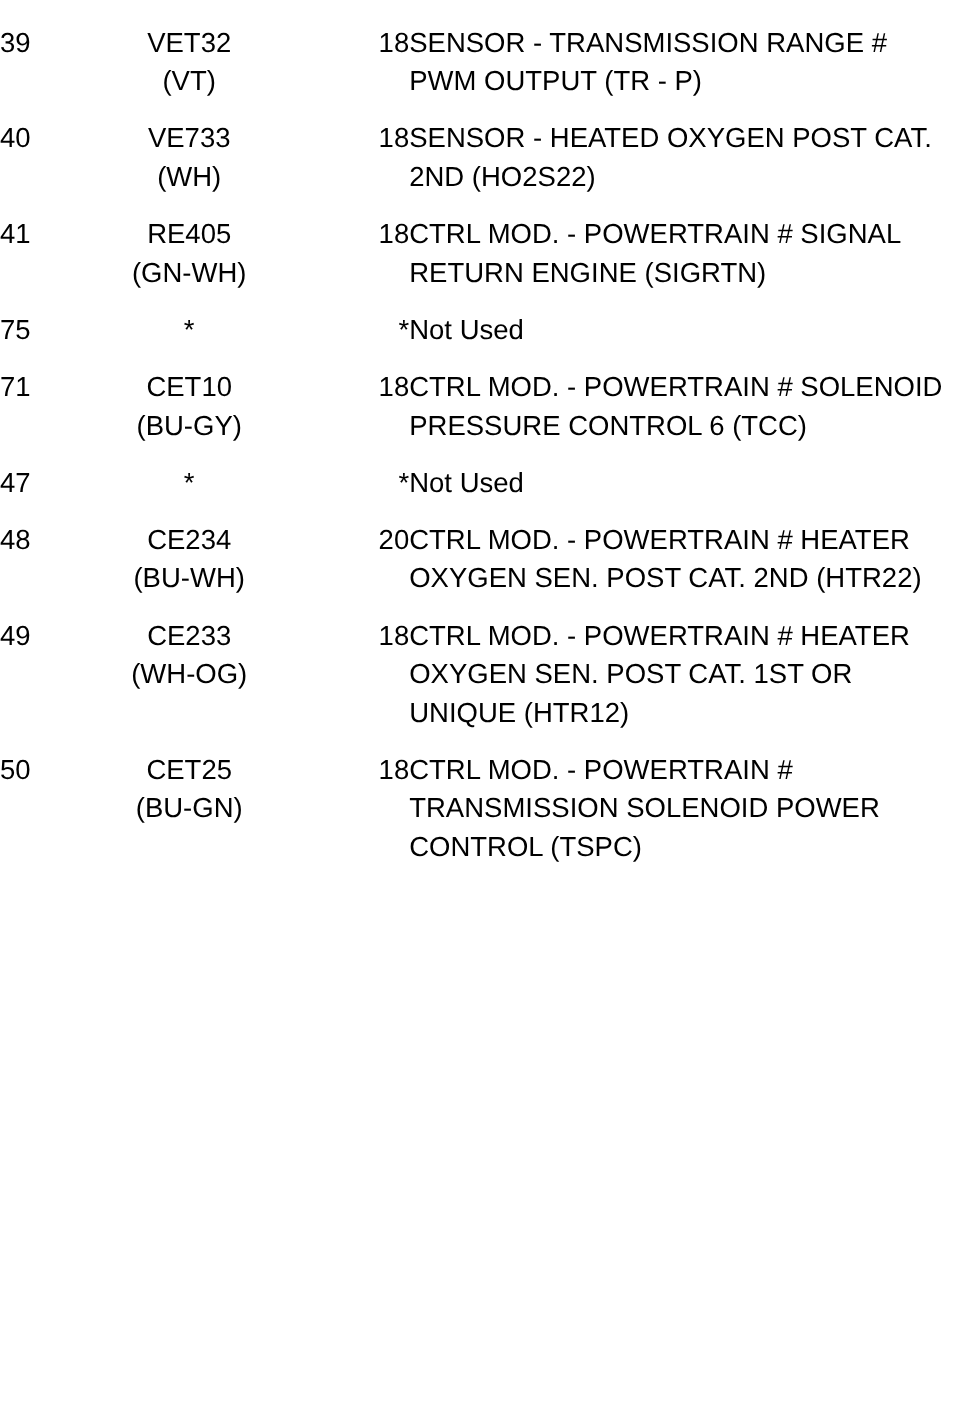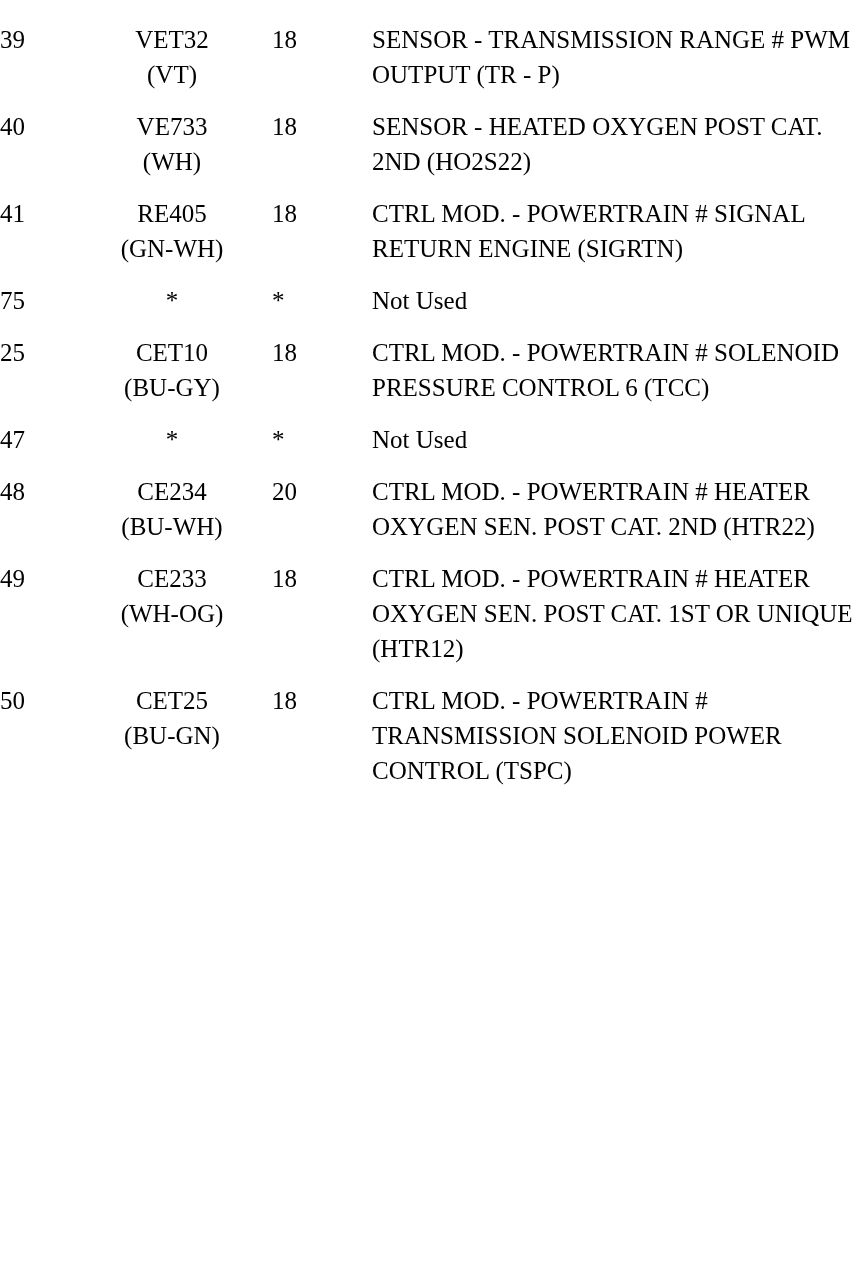--- a/index.html
+++ b/index.html
@@ -18,21 +18,20 @@
     position: relative;
     width: 868px;
     height: 1288px;
     box-sizing: border-box;
     padding: 22px 0 0 0;
   }
   table.pinout {
     border-collapse: collapse;
     width: 868px;
     table-layout: fixed;
-    font-family: Liberation Serif, serif;
   }
   table.pinout col.c-num   { width: 72px; }
   table.pinout col.c-cav   { width: 200px; }
   table.pinout col.c-gauge { width: 100px; }
   table.pinout col.c-desc  { width: 496px; }
 
   table.pinout td {
     vertical-align: top;
     font-size: 25px;
     line-height: 35px;
@@ -42,21 +41,21 @@
   td.num {
     text-align: left;
     padding-left: 22px;
   }
   td.cav {
     text-align: center;
     white-space: pre-line;
     margin-top: 44px;
   }
   td.gauge {
-    text-align: left;
+    text-align: right;
   }
   td.desc {
     text-align: left;
     padding-left: 2px;
     padding-right: 10px;
     margin-top: 16px;
   }
   .star {
     font-size: 25px;
     line-height: 35px;
@@ -95,21 +94,21 @@
         <td class="gauge">18</td>
         <td class="desc">CTRL MOD. - POWERTRAIN # SIGNAL RETURN ENGINE (SIGRTN)</td>
       </tr>
       <tr>
         <td class="num">75</td>
         <td class="cav star">*</td>
         <td class="gauge star">*</td>
         <td class="desc">Not Used</td>
       </tr>
       <tr>
-        <td class="num">25</td>
+        <td class="num">71</td>
         <td class="cav">CET10
 (BU-GY)</td>
         <td class="gauge">18</td>
         <td class="desc">CTRL MOD. - POWERTRAIN # SOLENOID PRESSURE CONTROL 6 (TCC)</td>
       </tr>
       <tr>
         <td class="num">47</td>
         <td class="cav star">*</td>
         <td class="gauge star">*</td>
         <td class="desc">Not Used</td>

